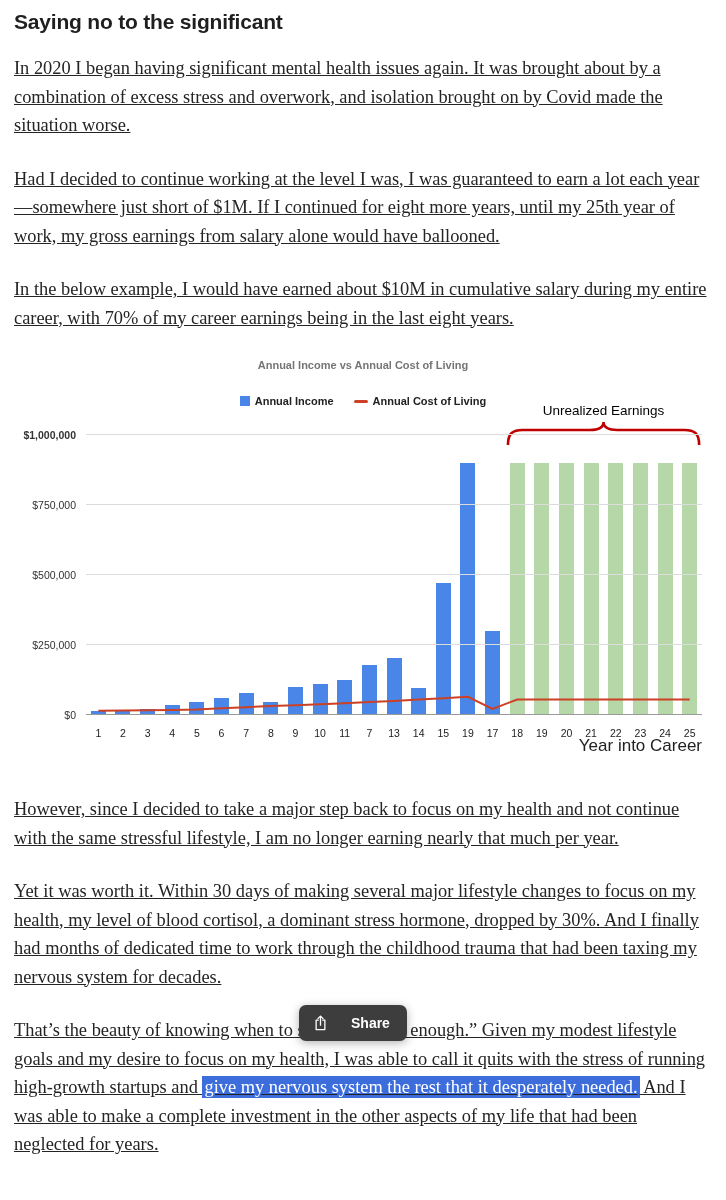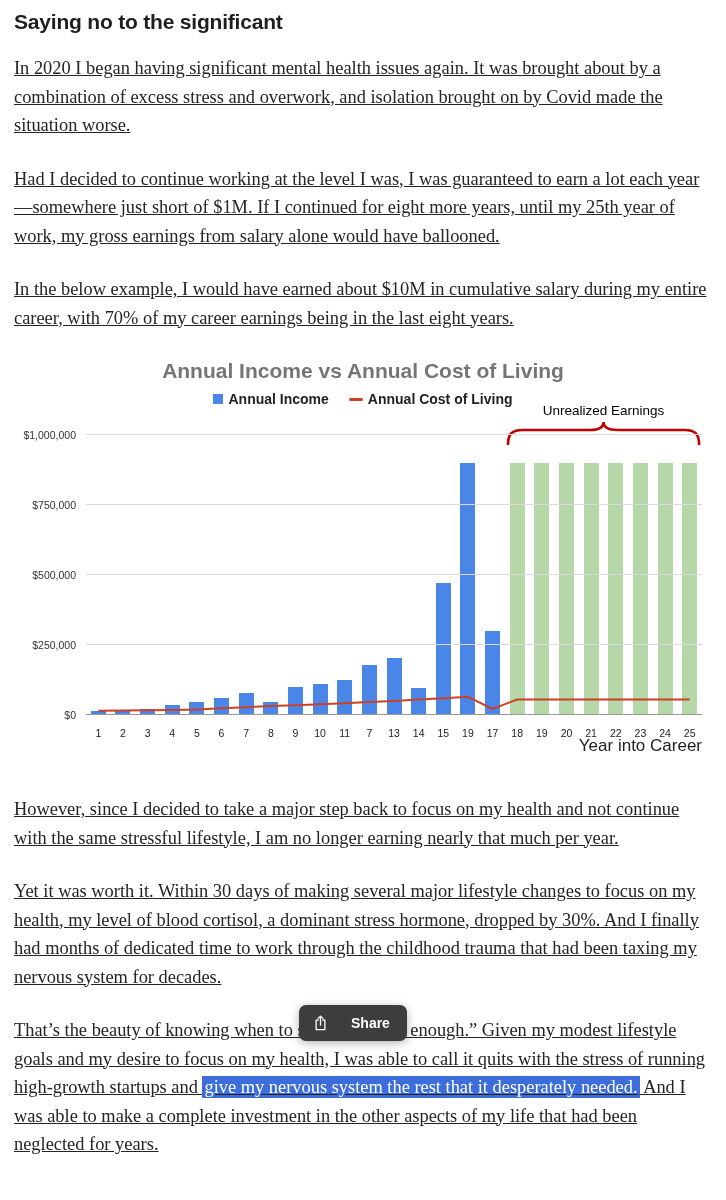--- a/index.html
+++ b/index.html
@@ -14,22 +14,22 @@
     margin:10px 0 20px;letter-spacing:-0.2px;
   }
   p{font-size:18.4px;line-height:28.5px;margin:0 0 25px;text-decoration:underline;}
   mark{padding:1px 2px;}
 
   
   figure.chart{
     margin:0 0 26px;position:relative;height:412px;width:100%;
     font-family:"Liberation Sans", sans-serif;cursor:zoom-in;
   }
-  .chart-title{text-align:center;color:#757575;font-weight:bold;font-size:21px;padding-top:2px;}
-  .legend{display:flex;justify-content:center;align-items:center;gap:20px;margin-top:8px;font-size:14px;color:#222;}
+  .chart-title{text-align:center;color:#757575;font-weight:bold;font-size:11px;padding-top:2px;}
+  .legend{display:flex;justify-content:center;align-items:center;gap:20px;margin-top:24px;font-size:11px;color:#222;}
   .legend-item{display:flex;align-items:center;gap:5px;font-weight:bold;}
   .swatch{width:10px;height:10px;display:inline-block;}
   .dash{width:14px;height:3px;display:inline-block;border-radius:2px;}
   .plot{position:absolute;left:72px;right:10px;top:78px;bottom:54px;}
   .gridline{position:absolute;left:0;right:0;height:1px;background:#dcdcdc;}
   .gridline.axis{background:#9a9a9a;}
   .bars{position:absolute;left:0;right:0;top:0;bottom:0;display:flex;align-items:flex-end;}
   .bar-slot{flex:1;display:flex;justify-content:center;align-items:flex-end;height:100%;}
   .bar{width:61%;}
   .line-svg{position:absolute;left:0;right:0;top:0;bottom:0;width:100%;height:100%;overflow:visible;}
@@ -89,21 +89,21 @@
       <svg viewBox="0 0 200 24" preserveAspectRatio="none">
         <path d="M3,24 C3,12 8,9 18,9 L86,9 Q100,9 100,1 Q100,9 114,9 L182,9 C192,9 197,12 197,24" fill="none" stroke="#c00000" stroke-width="2.6" stroke-linecap="round" vector-effect="non-scaling-stroke"></path>
       </svg>
     </div>
 
     <div class="y-labels">
         <div class="y-label" style="bottom: 0%;">$0</div>
         <div class="y-label" style="bottom: 25%;">$250,000</div>
         <div class="y-label" style="bottom: 50%;">$500,000</div>
         <div class="y-label" style="bottom: 75%;">$750,000</div>
-        <div class="y-label" style="bottom: 100%;">$1,000,000</div>
+        <div class="y-label" style="bottom: 100%; font-weight: bold;">$1,000,000</div>
       </div>
 
     <div class="plot">
       <div class="bars">
           <div class="bar-slot">
             <div class="bar" style="height: 1.5%; background: rgb(74, 134, 232);"></div>
           </div>
           <div class="bar-slot">
             <div class="bar" style="height: 1.5%; background: rgb(74, 134, 232);"></div>
           </div>

